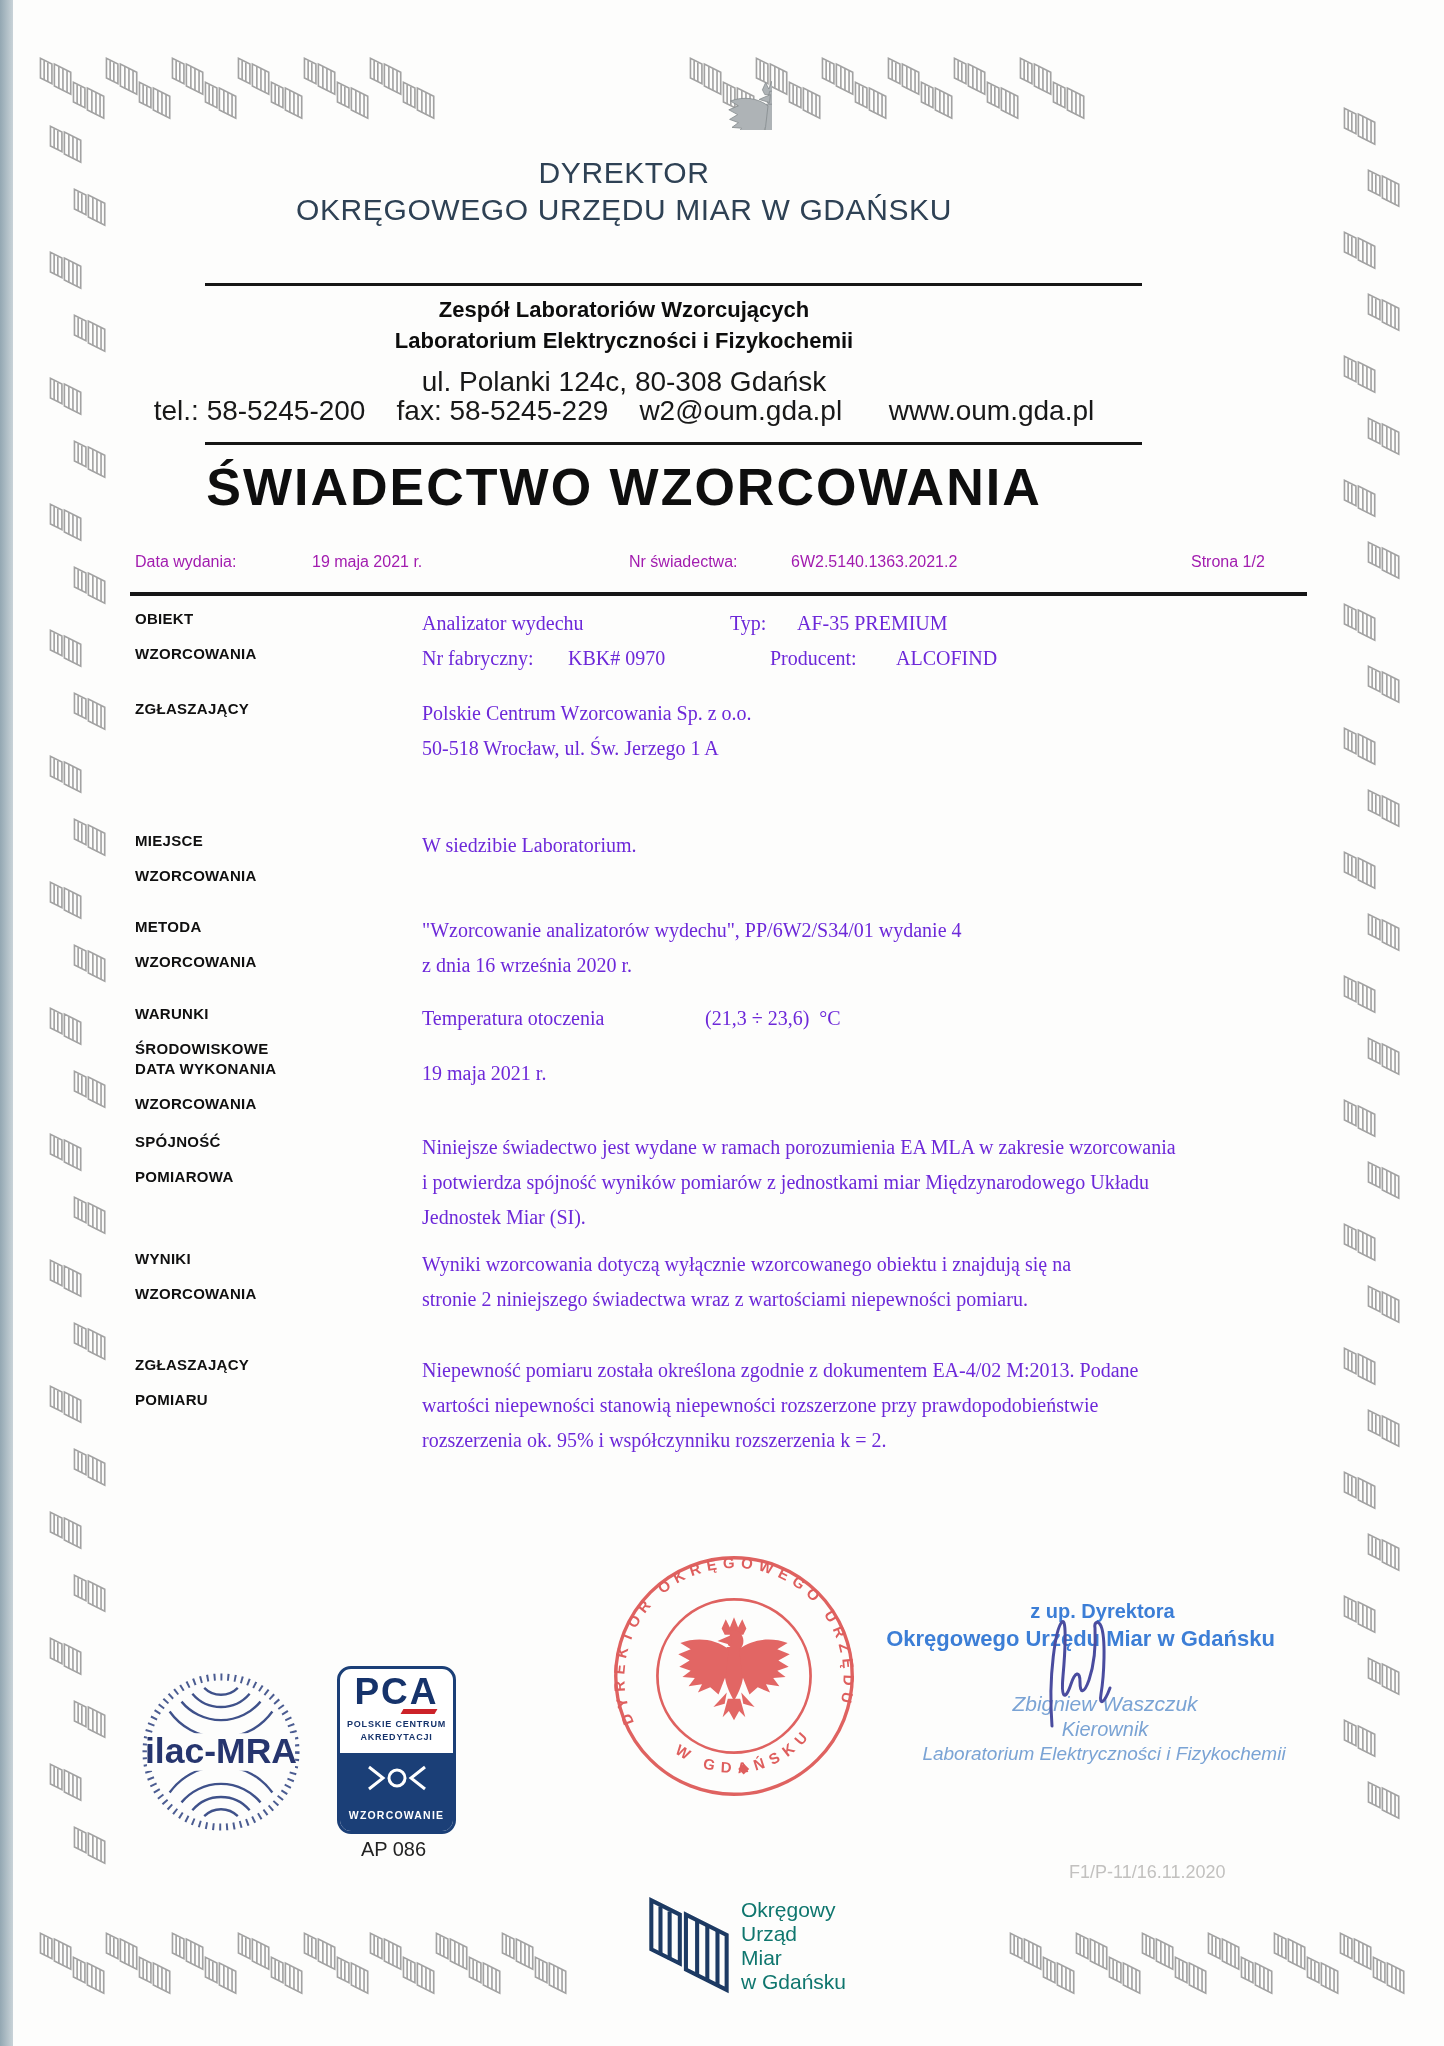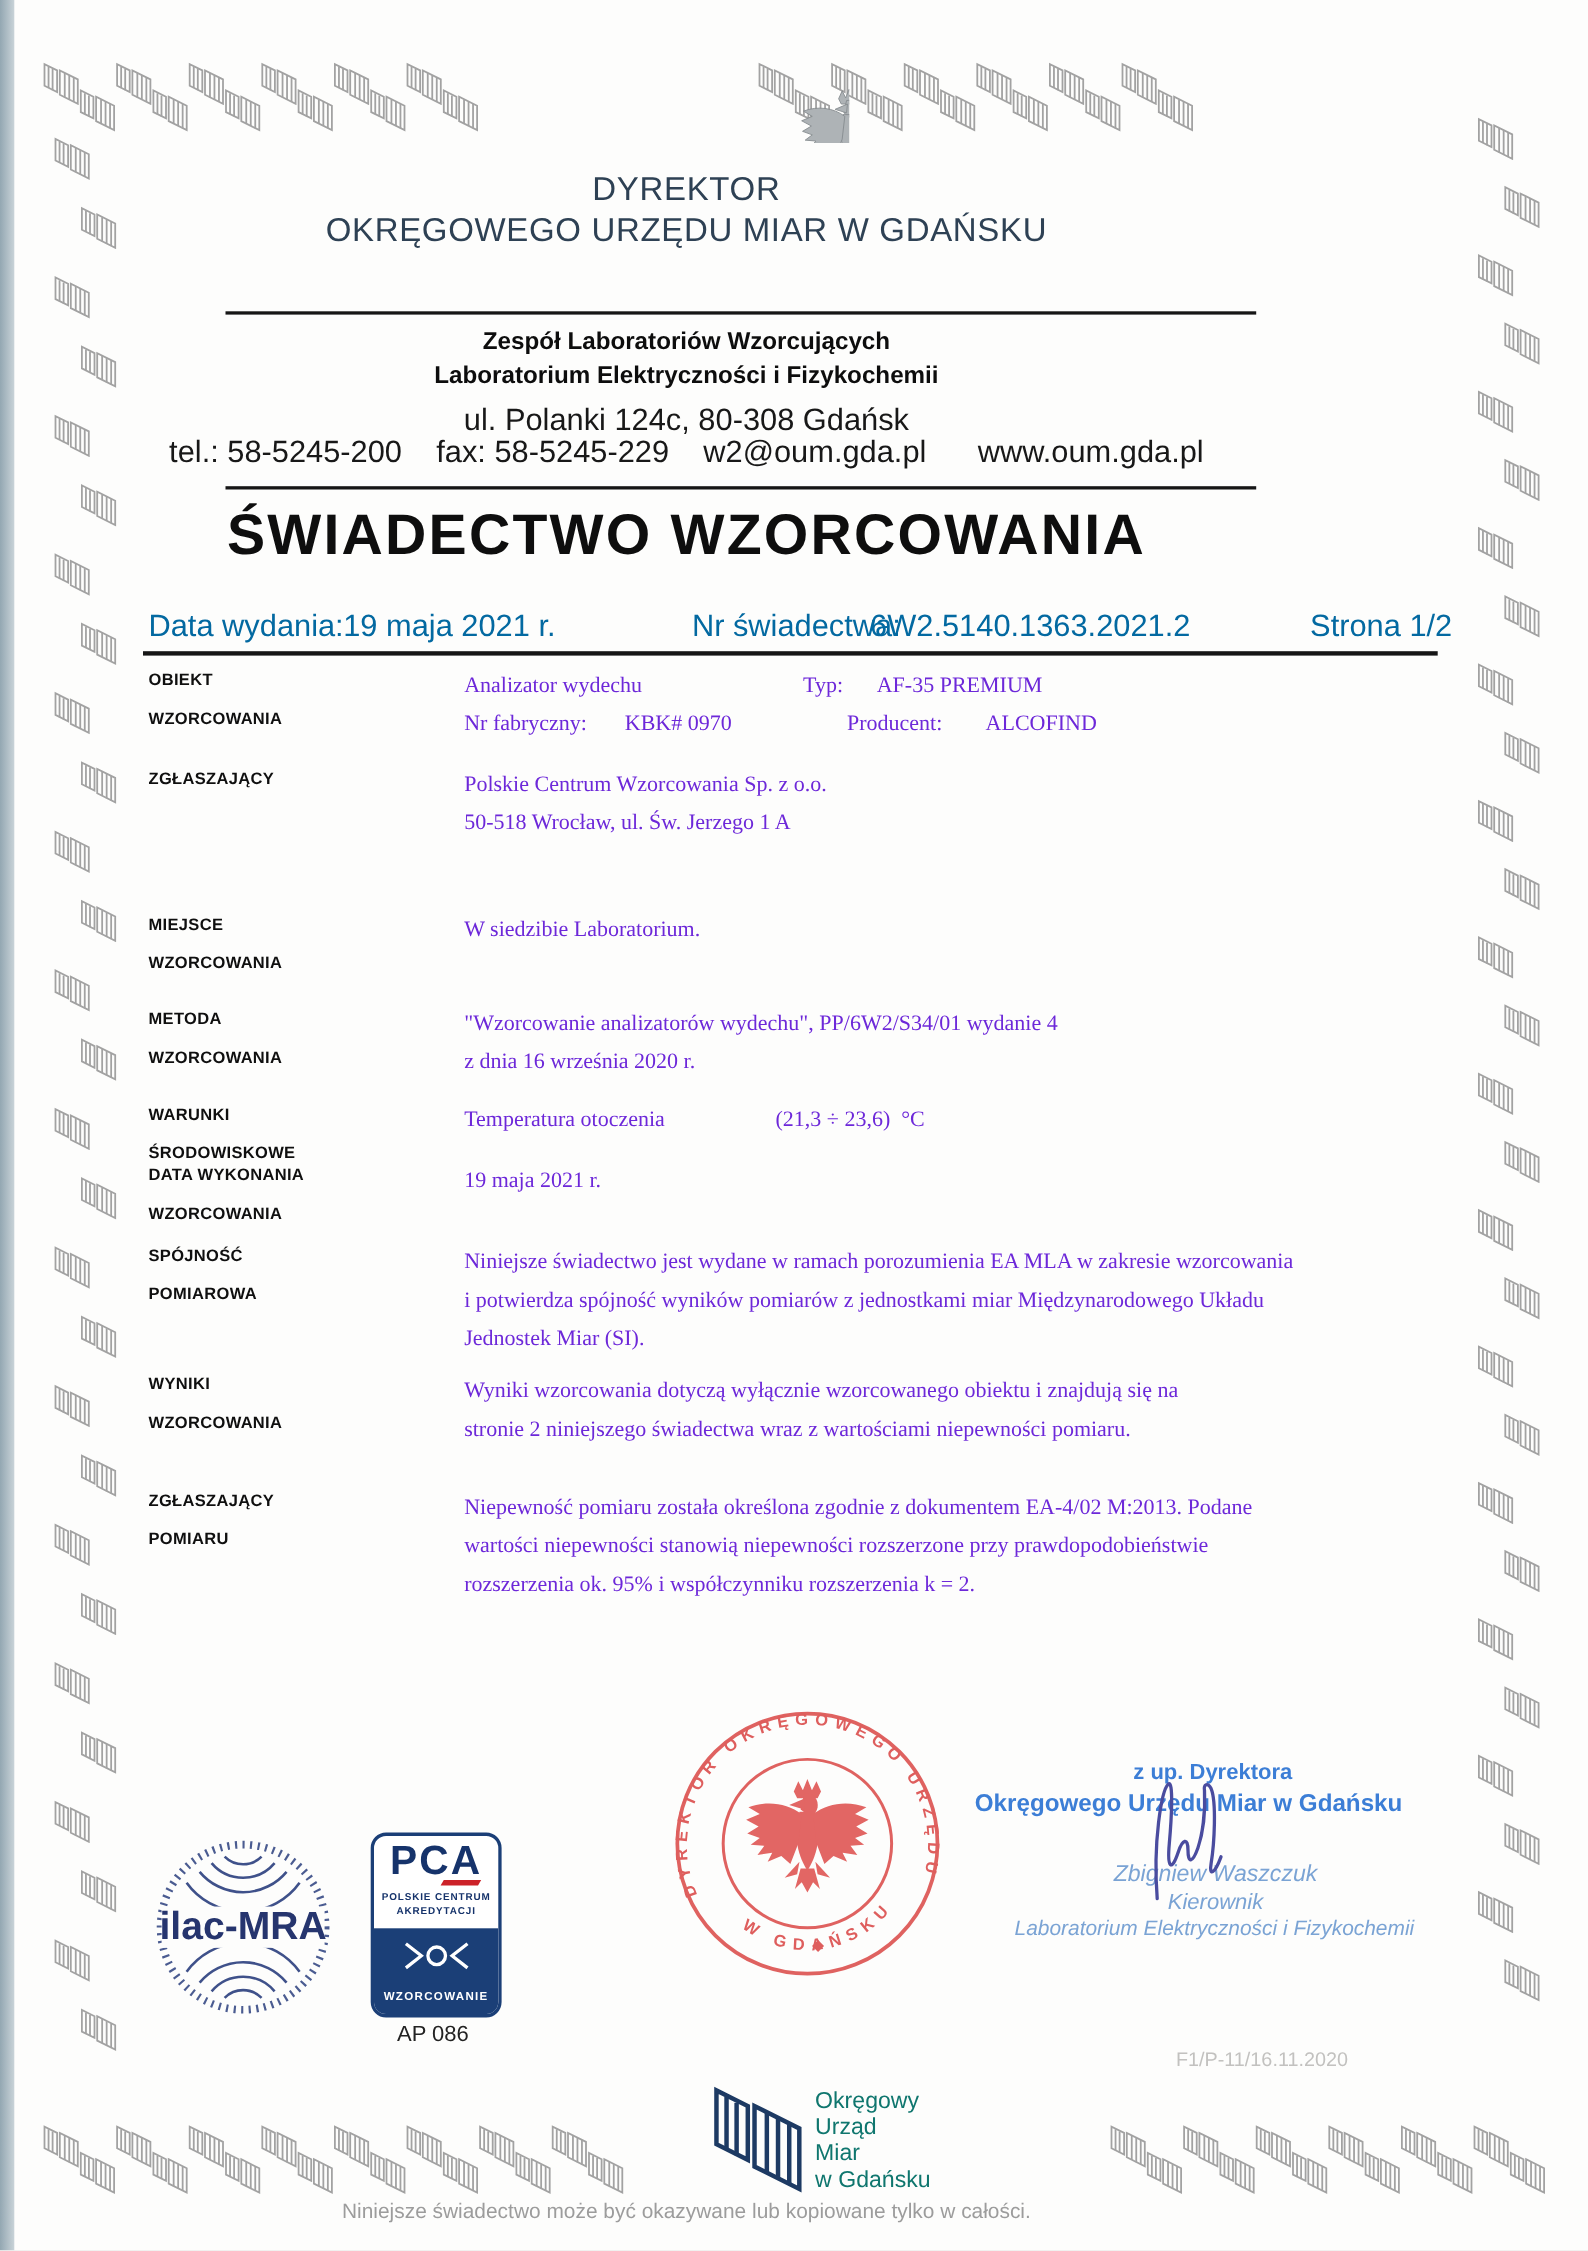--- a/index.html
+++ b/index.html
@@ -10,21 +10,21 @@
   }
   .edge-strip{position:absolute;left:0;top:0;width:13px;height:100%;
     background:linear-gradient(to right,#93a7b2,#c9d3d8);}
   .abs{position:absolute;}
   .ctr{left:0;width:1248px;text-align:center;}
   .hdr-blue{font-size:30px;font-weight:400;color:#2e4154;letter-spacing:.6px;}
   .lab-bold{font-size:22px;font-weight:700;color:#0d0d0d;}
   .lab-reg{font-size:28px;font-weight:400;color:#181818;white-space:pre;}
   .rule{position:absolute;background:#161616;}
   .doc-title{font-size:52px;font-weight:700;color:#0e0e0e;letter-spacing:2px;}
-  .meta{font-size:28px;color:#0369a1;}
+  .meta{font-size:16px;color:#a21caf;}
   .lbl{position:absolute;left:135px;font-size:15px;font-weight:700;color:#0f0f0f;letter-spacing:.3px;white-space:pre;}
   .val{position:absolute;font-size:20px;color:#6d28d9;white-space:pre;font-family:Liberation Serif, serif;}
   .oum-mark{position:absolute;width:36px;height:46px;color:#a2a2a2;}
   .sig-bold{position:absolute;font-weight:700;color:#3c7ed6;text-align:center;}
   .sig-it{position:absolute;font-style:italic;color:#7aa3d4;text-align:center;}
   .gray-note{color:#9c9c9c;font-size:19px;}
   .formno{color:#c2c1bf;font-size:18px;}
   .oum-text{position:absolute;left:741px;font-weight:400;font-size:21px;color:#0f766e;line-height:23px;}
   svg{display:block;}
 </style>
@@ -531,15 +531,14 @@
   <div class="abs formno" style="left:1069px;top:1862px">F1/P-11/16.11.2020</div>
 
   <svg class="abs" style="left:644px;top:1880px;width:92px;height:114px;color:#1d3a63" viewBox="0 0 44 56">
     <use href="#oum-mark-sym"></use>
   </svg>
   <div class="oum-text" style="top:1898px">Okręgowy</div>
   <div class="oum-text" style="top:1922px">Urząd</div>
   <div class="oum-text" style="top:1946px">Miar</div>
   <div class="oum-text" style="top:1970px">w Gdańsku</div>
 
-  <div class="abs ctr gray-note" style="top:2000px">Niniejsze świadectwo może być okazywane lub kopiowane tylko w całości.</div>
 
 </div>
 
 </body></html>

